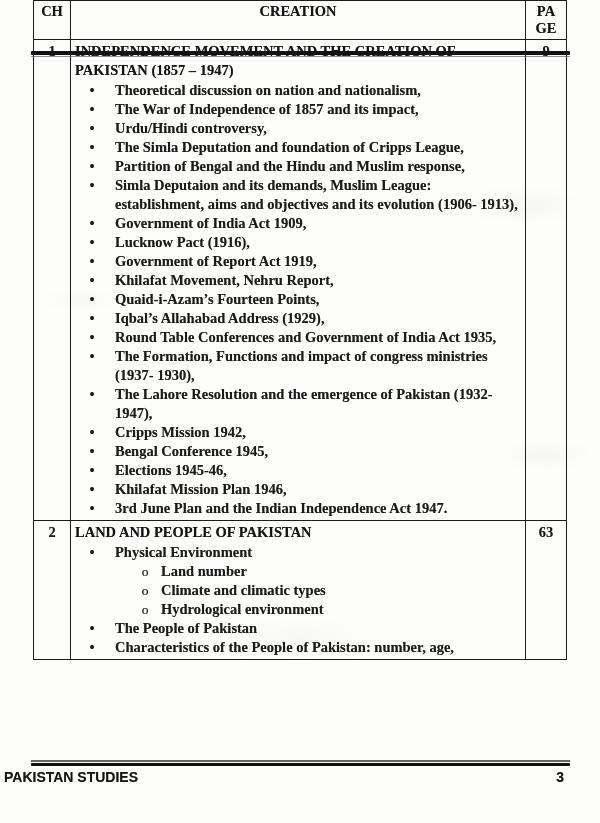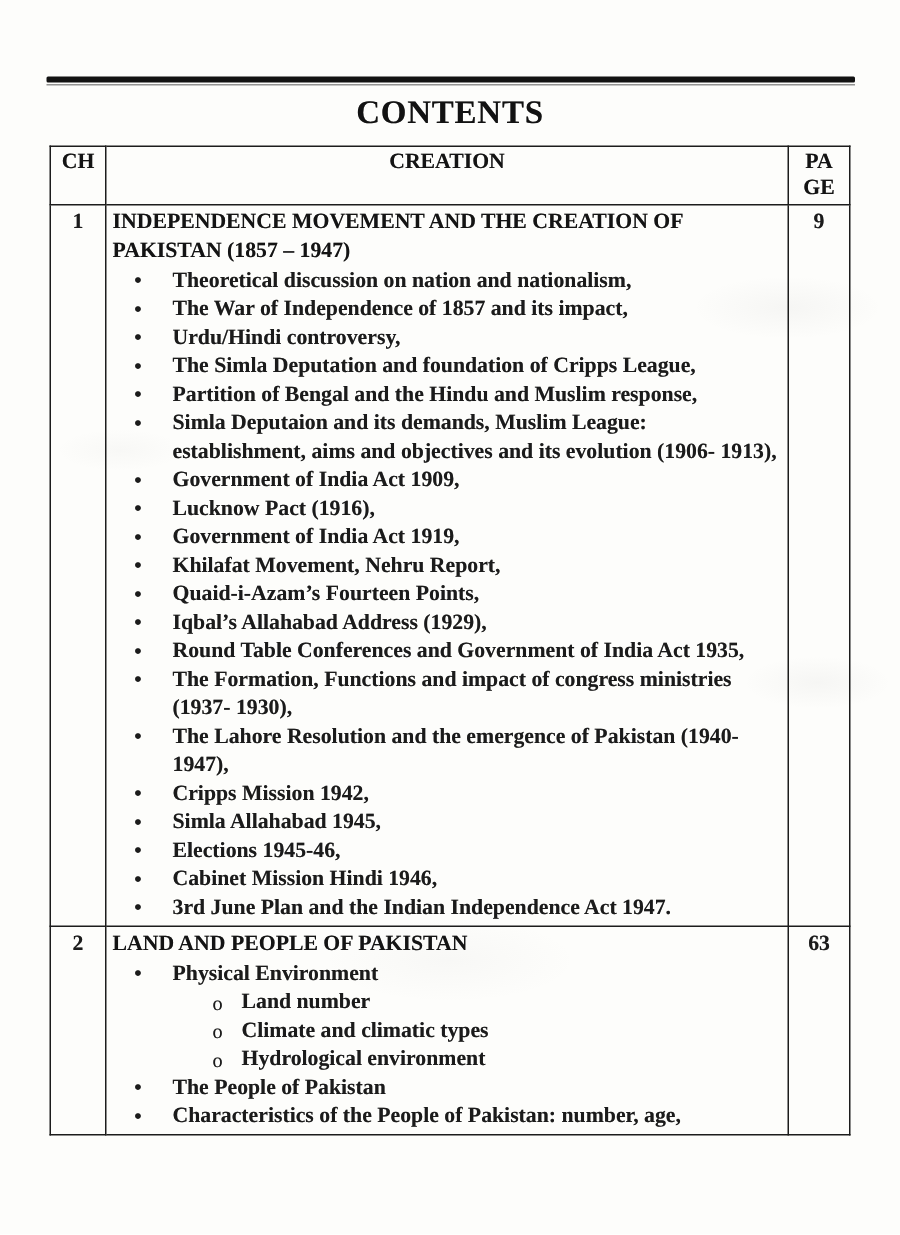--- a/index.html
+++ b/index.html
@@ -110,21 +110,20 @@
 </head>
 <body>
 
 <div class="page doc-text">
 
   <div class="top-rule">
     <div class="thick"></div>
     <div class="thin"></div>
   </div>
 
-  <h1 class="contents-title">CONTENTS</h1>
 
   <div class="content">
     <table class="toc">
       <colgroup>
         <col class="c-ch">
         <col class="c-art">
         <col class="c-page">
       </colgroup>
       <thead>
         <tr>
@@ -167,21 +166,21 @@
                 <li class="topic lvl1">
                   <span class="marker">•</span>
                   <span class="topic-text">Government of India Act 1909,</span>
                 </li>
                 <li class="topic lvl1">
                   <span class="marker">•</span>
                   <span class="topic-text">Lucknow Pact (1916),</span>
                 </li>
                 <li class="topic lvl1">
                   <span class="marker">•</span>
-                  <span class="topic-text">Government of India Act 1919,</span>
+                  <span class="topic-text">Government of Report Act 1919,</span>
                 </li>
                 <li class="topic lvl1">
                   <span class="marker">•</span>
                   <span class="topic-text">Khilafat Movement, Nehru Report,</span>
                 </li>
                 <li class="topic lvl1">
                   <span class="marker">•</span>
                   <span class="topic-text">Quaid-i-Azam’s Fourteen Points,</span>
                 </li>
                 <li class="topic lvl1">
@@ -191,37 +190,37 @@
                 <li class="topic lvl1">
                   <span class="marker">•</span>
                   <span class="topic-text">Round Table Conferences and Government of India Act 1935,</span>
                 </li>
                 <li class="topic lvl1">
                   <span class="marker">•</span>
                   <span class="topic-text">The Formation, Functions and impact of congress ministries (1937- 1930),</span>
                 </li>
                 <li class="topic lvl1">
                   <span class="marker">•</span>
-                  <span class="topic-text">The Lahore Resolution and the emergence of Pakistan (1940- 1947),</span>
+                  <span class="topic-text">The Lahore Resolution and the emergence of Pakistan (1932- 1947),</span>
                 </li>
                 <li class="topic lvl1">
                   <span class="marker">•</span>
                   <span class="topic-text">Cripps Mission 1942,</span>
                 </li>
                 <li class="topic lvl1">
                   <span class="marker">•</span>
-                  <span class="topic-text">Simla Allahabad 1945,</span>
+                  <span class="topic-text">Bengal Conference 1945,</span>
                 </li>
                 <li class="topic lvl1">
                   <span class="marker">•</span>
                   <span class="topic-text">Elections 1945-46,</span>
                 </li>
                 <li class="topic lvl1">
                   <span class="marker">•</span>
-                  <span class="topic-text">Cabinet Mission Hindi 1946,</span>
+                  <span class="topic-text">Khilafat Mission Plan 1946,</span>
                 </li>
                 <li class="topic lvl1">
                   <span class="marker">•</span>
                   <span class="topic-text">3rd June Plan and the Indian Independence Act 1947.</span>
                 </li>
               </ul>
             </td>
             <td class="page-cell">9</td>
           </tr>
           <tr class="toc-row">
@@ -254,14 +253,24 @@
                   <span class="topic-text">Characteristics of the People of Pakistan: number, age,</span>
                 </li>
               </ul>
             </td>
             <td class="page-cell">63</td>
           </tr>
         </tbody>
     </table>
   </div>
 
+  <div class="footer">
+    <div class="footer-rule">
+      <div class="thin"></div>
+      <div class="thick"></div>
+    </div>
+    <div class="footer-row">
+      <span>PAKISTAN STUDIES</span>
+      <span>3</span>
+    </div>
+  </div>
 
 </div>
 
 </body></html>

